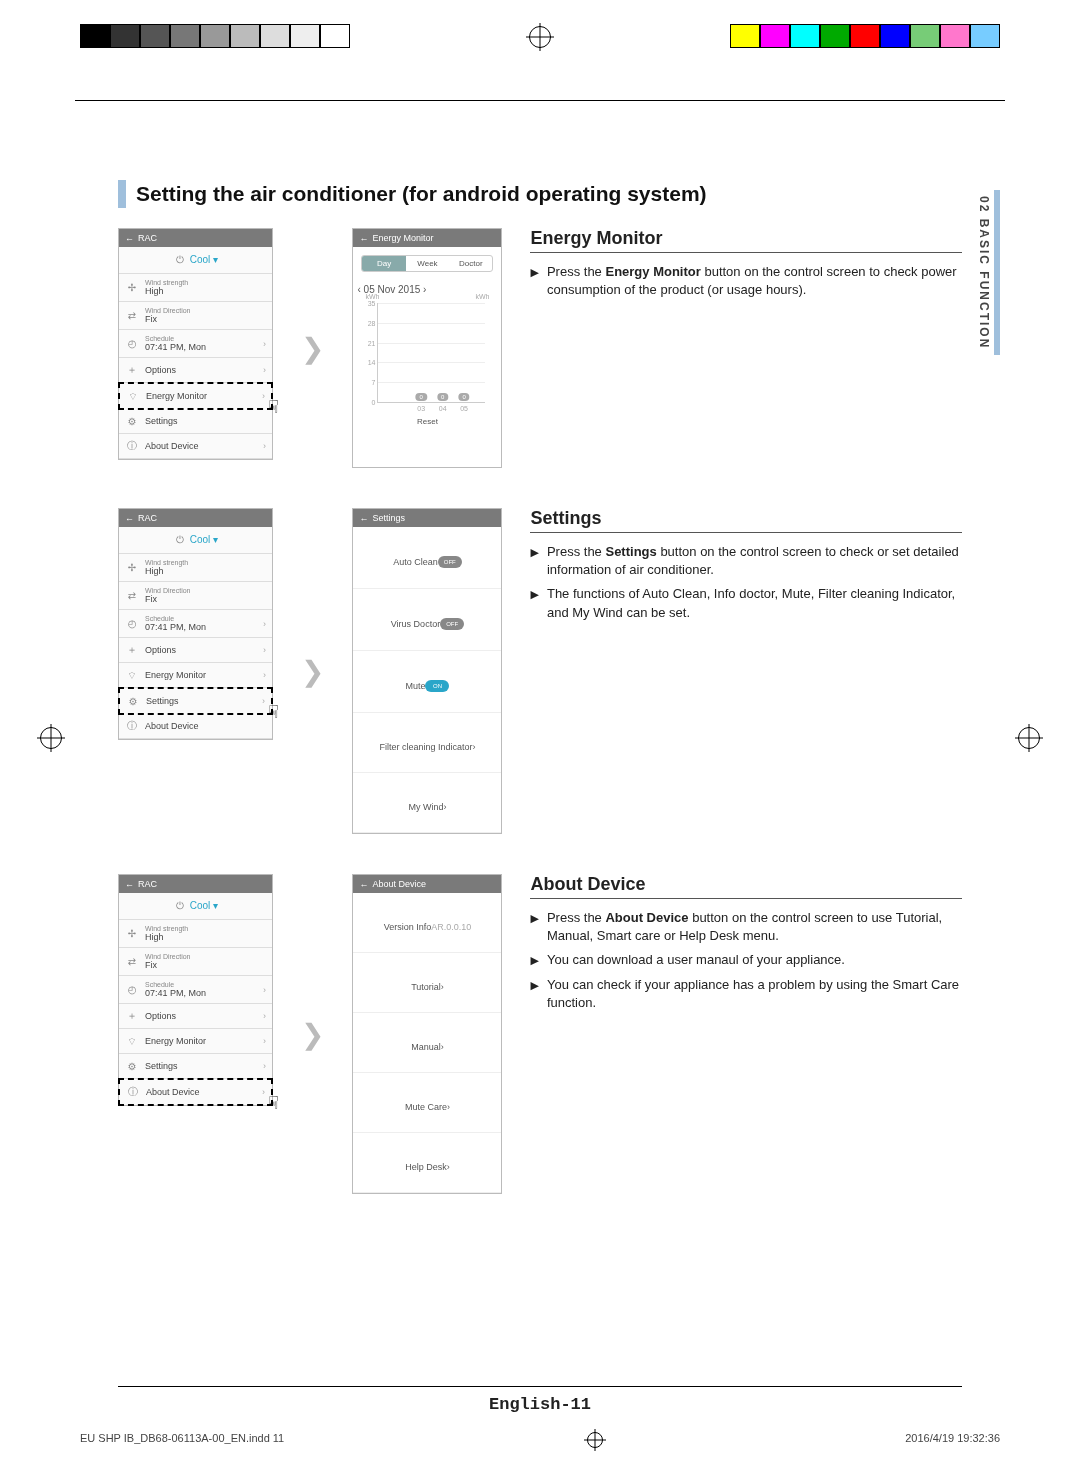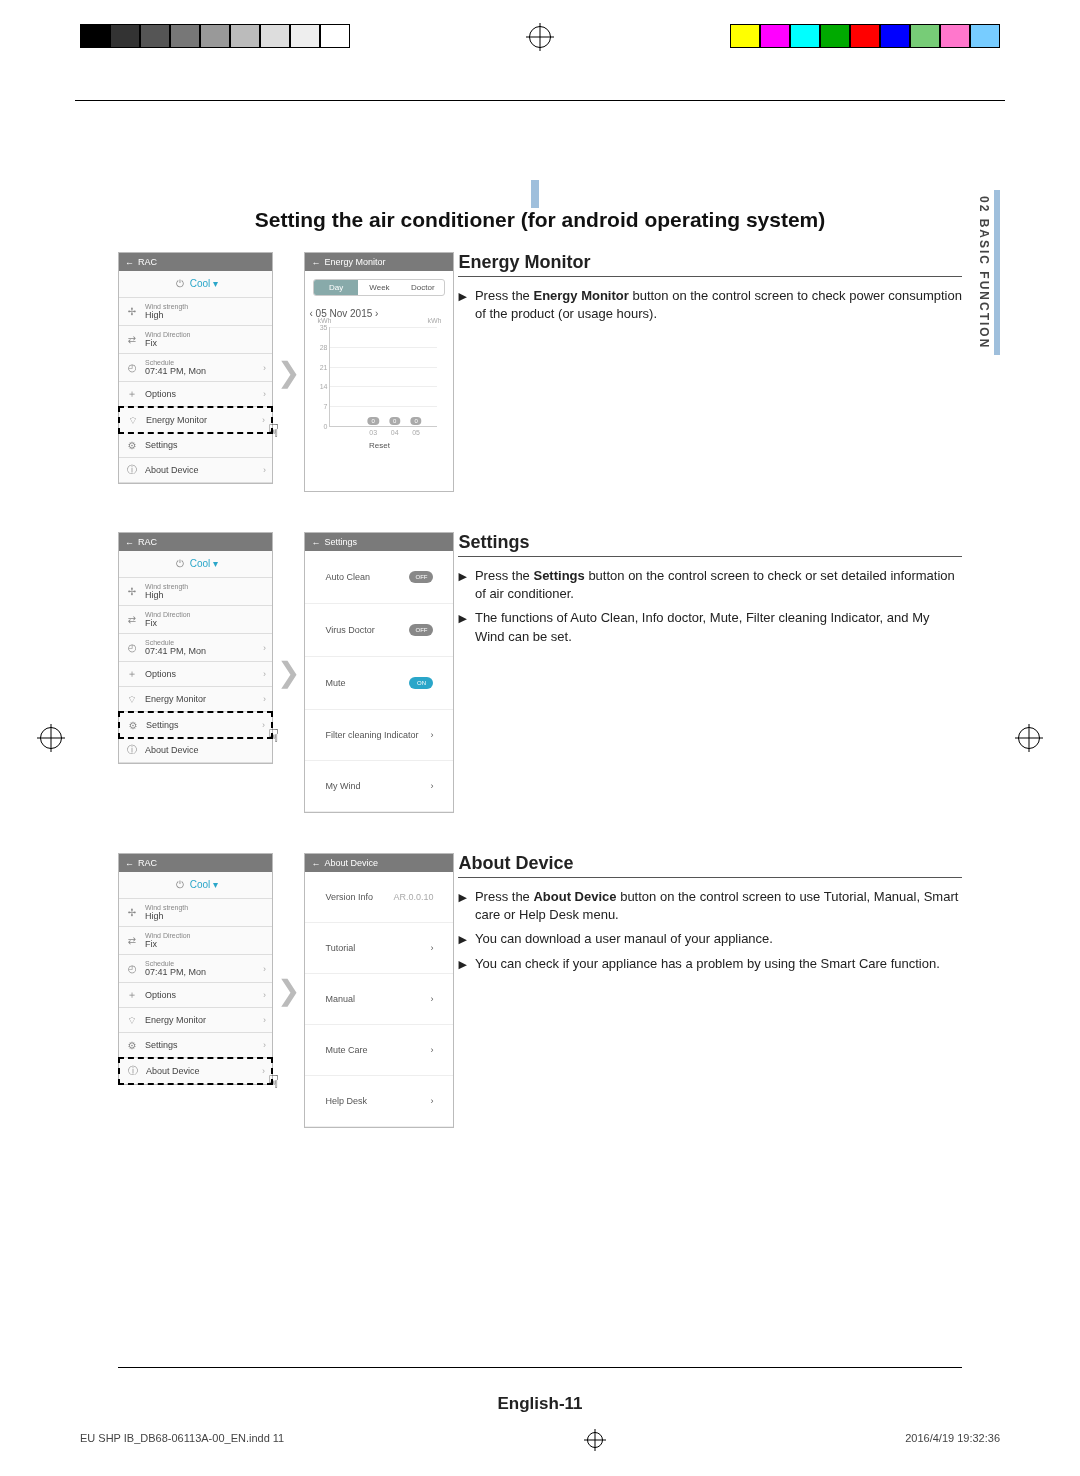--- a/index.html
+++ b/index.html
@@ -13,23 +13,23 @@
 .crop-line.top{top:100px;left:75px;right:75px;height:1px;}
 .reg{position:absolute;width:22px;height:22px;border:1px solid #000;border-radius:50%;}
 .reg:before,.reg:after{content:"";position:absolute;background:#000;}
 .reg:before{left:50%;top:-4px;bottom:-4px;width:1px;transform:translateX(-50%);}
 .reg:after{top:50%;left:-4px;right:-4px;height:1px;transform:translateY(-50%);}
 .reg.top{top:26px;left:50%;transform:translateX(-50%);}
 .reg.left{top:50%;left:40px;transform:translateY(-50%);}
 .reg.right{top:50%;right:40px;transform:translateY(-50%);}
 
 .page{position:absolute;left:118px;right:118px;top:180px;bottom:120px;}
-.section-title{display:flex;align-items:center;font-weight:bold;font-size:21px;color:#111;margin-bottom:20px;flex-direction:column;}
+.section-title{display:flex;align-items:center;font-weight:bold;font-size:21px;color:#111;margin-bottom:20px;}
 .section-title .accent{width:8px;height:28px;background:#9fbfdc;margin-right:10px;}
-.block{display:flex;gap:4px;align-items:flex-start;margin-bottom:40px;}
+.block{display:flex;gap:28px;align-items:flex-start;margin-bottom:40px;}
 .phone{width:155px;border:1px solid #bbb;background:#fafafa;font-size:9px;color:#555;}
 .ph-header{background:#7a7a7a;color:#fff;font-size:9px;padding:4px 6px;}
 .ph-header .back{margin-right:4px;}
 .mode-row{border-bottom:1px solid #ddd;padding:6px 6px;text-align:center;color:#2aa6c9;font-size:10px;}
 .mitem{display:flex;align-items:center;gap:6px;border-bottom:1px solid #ddd;padding:5px 6px;position:relative;}
 .mitem .chev{position:absolute;right:6px;color:#aaa;}
 .mitem .mi-lbl{color:#888;font-size:7px;display:block;}
 .mitem .mi-val{font-size:9px;color:#444;}
 .mitem.selected{border:2px dashed #000;margin:-1px;}
 .ico{width:14px;height:14px;display:inline-flex;align-items:center;justify-content:center;color:#888;font-size:10px;}
@@ -40,30 +40,30 @@
 .tabs{display:flex;margin:8px;font-size:8px;border:1px solid #ccc;border-radius:3px;overflow:hidden;}
 .tabs span{flex:1;text-align:center;padding:3px;}
 .tabs span.active{background:#8aa;color:#fff;}
 .datepick{text-align:left;font-size:10px;padding:4px;color:#555;}
 .chart{margin:4px 8px;height:100px;position:relative;border-left:1px solid #ccc;border-bottom:1px solid #ccc;}
 .grid{position:absolute;left:0;right:0;height:1px;background:#eee;}
 .axis-lbl{position:absolute;font-size:7px;color:#aaa;transform:translate(-100%,-50%);left:-3px;}
 .xl{position:absolute;font-size:7px;color:#aaa;bottom:-10px;transform:translateX(-50%);}
 .bub{position:absolute;bottom:1px;transform:translateX(-50%);background:#aaa;border-radius:7px;padding:1px 4px;font-size:6px;color:#fff;}
 .reset{margin:14px auto 8px;text-align:center;font-size:8px;width:60px;}
-.drow{display:flex;justify-content:space-between;align-items:center;border-bottom:1px solid #eee;padding:20px;}
+.drow{display:flex;justify-content:center;align-items:center;border-bottom:1px solid #eee;padding:20px;margin-top:9px;}
 .toggle{width:24px;height:12px;border-radius:6px;background:#888;display:inline-block;position:relative;font-size:6px;color:#fff;text-align:center;line-height:12px;}
 .toggle.on{background:#2aa6c9;}
 .right-col{flex:1;}
 .h2{font-weight:bold;font-size:18px;border-bottom:1px solid #555;padding-bottom:3px;margin-bottom:10px;color:#222;}
 .bullet{display:flex;gap:8px;font-size:13px;line-height:1.4;margin-bottom:6px;color:#222;}
 .bullet .mk{font-size:11px;margin-top:2px;}
 .sub{margin-left:14px;font-size:13px;line-height:1.4;color:#222;margin-bottom:6px;}
 .section-tab{position:absolute;right:-38px;top:10px;writing-mode:vertical-rl;font-size:12px;letter-spacing:2px;color:#444;font-weight:bold;padding:6px 3px;border-right:6px solid #9fbfdc;}
-.page-foot{position:absolute;bottom:62px;left:118px;right:118px;border-top:1px solid #000;text-align:center;padding-top:26px;font-weight:bold;font-size:17px;}
+.page-foot{position:absolute;bottom:62px;left:118px;right:118px;border-top:1px solid #000;text-align:center;padding-top:8px;font-weight:bold;font-size:17px;font-family:Liberation Mono, monospace;}
 .print-foot{position:absolute;bottom:28px;left:80px;right:80px;display:flex;justify-content:space-between;font-size:11px;color:#444;}
 .kwh-lbl{position:absolute;font-size:7px;color:#aaa;left:-4px;top:-10px;}
 .kwh-r{position:absolute;font-size:7px;color:#aaa;right:4px;top:-10px;}
 .chart-wrap{position:relative;margin:4px 8px 0 16px;}
 </style>
 </head>
 <body>
 
 <div class="color-bar left">
   <span style="background:#000"></span>

